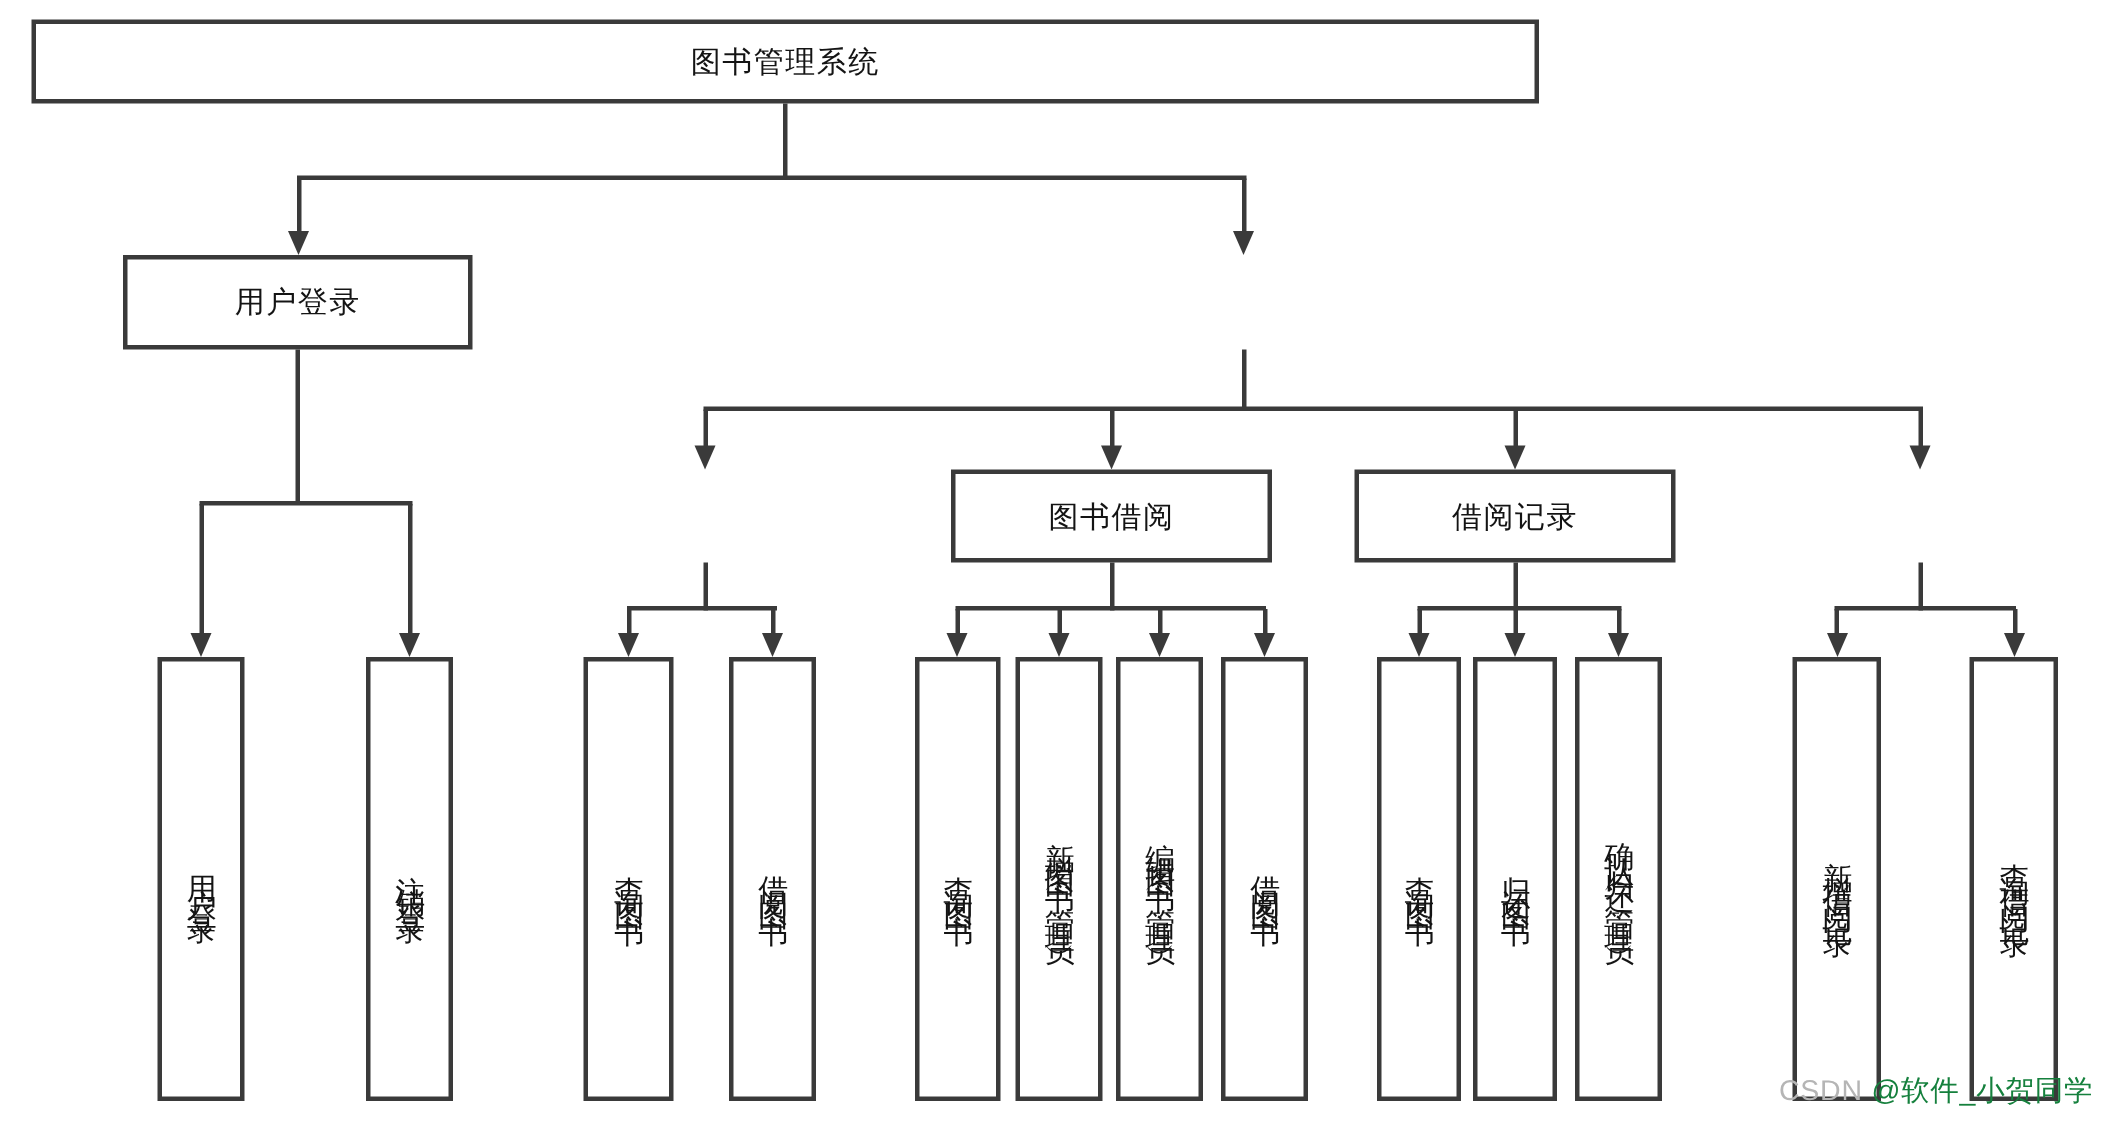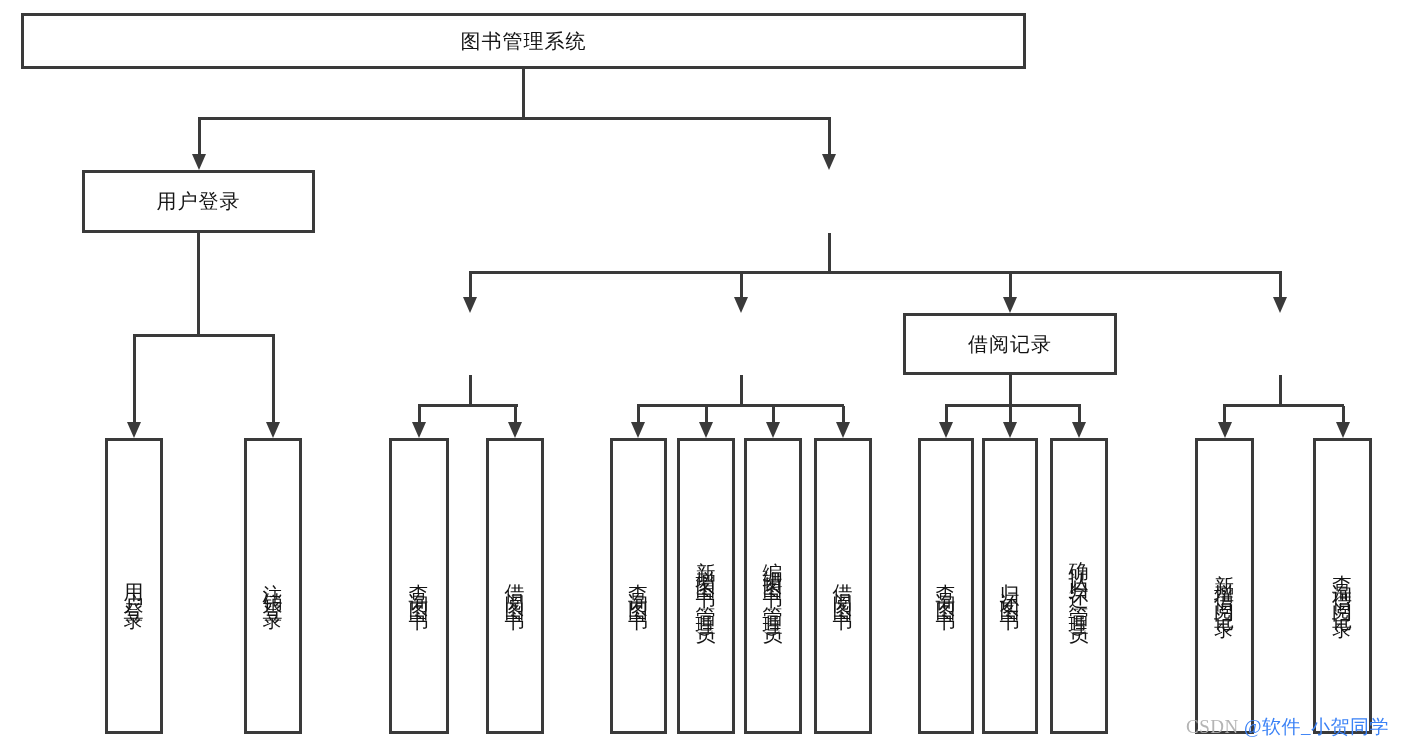--- a/index.html
+++ b/index.html
@@ -1,18 +1,18 @@
 <!DOCTYPE html>
 <html><head>
 <meta charset="utf-8">
 <style>
   html,body{margin:0;padding:0;background:#ffffff;}
   .canvas{
     position:relative;width:1405px;height:747px;background:#ffffff;overflow:hidden;
-    font-family:Liberation Serif, serif;color:#111111;
+    font-family:Liberation Sans, sans-serif;color:#111111;
   }
   .hbox{
     position:absolute;box-sizing:border-box;background:#ffffff;
     border:3px solid #3a3a3a;display:flex;align-items:center;justify-content:center;
     font-size:20px;letter-spacing:1px;color:#141414;
   }
   .vbox{
     position:absolute;box-sizing:border-box;background:#ffffff;
     border:3px solid #3a3a3a;display:flex;align-items:center;justify-content:center;
   }
@@ -26,21 +26,21 @@
   .ar{
     position:absolute;width:0;height:0;
     border-left:7px solid transparent;border-right:7px solid transparent;
     border-top:16px solid #3a3a3a;
   }
   .watermark{
     position:absolute;left:1186px;top:714px;font-size:19px;letter-spacing:0.5px;
     white-space:nowrap;
   }
   .watermark .wm-prefix{color:#b5b5b5;}
-  .watermark .wm-handle{color:#3b82f6;}
+  .watermark .wm-handle{color:#15803d;}
 </style>
 </head>
 <body>
 
 <div class="canvas">
 
   <div class="hbox" style="left:21px;top:13px;width:1005px;height:56px;">
     <span>图书管理系统</span>
   </div>
 
@@ -66,20 +66,23 @@
   <div class="lh" style="left:469px;top:271px;width:813px;"></div>
   <div class="lv" style="left:469px;top:273px;height:26px;"></div>
   <div class="ar" style="left:463px;top:297px;"></div>
   <div class="lv" style="left:740px;top:273px;height:26px;"></div>
   <div class="ar" style="left:734px;top:297px;"></div>
   <div class="lv" style="left:1009px;top:273px;height:26px;"></div>
   <div class="ar" style="left:1003px;top:297px;"></div>
   <div class="lv" style="left:1279px;top:273px;height:26px;"></div>
   <div class="ar" style="left:1273px;top:297px;"></div>
 
+  <div class="hbox" style="left:634px;top:313px;width:214px;height:62px;">
+    <span>图书借阅</span>
+  </div>
   <div class="hbox" style="left:903px;top:313px;width:214px;height:62px;">
     <span>借阅记录</span>
   </div>
 
   <div class="lv" style="left:469px;top:375px;height:32px;"></div>
   <div class="lh" style="left:418px;top:404px;width:100px;"></div>
   <div class="lv" style="left:418px;top:406px;height:18px;"></div>
   <div class="ar" style="left:412px;top:422px;"></div>
   <div class="lv" style="left:514px;top:406px;height:18px;"></div>
   <div class="ar" style="left:508px;top:422px;"></div>

